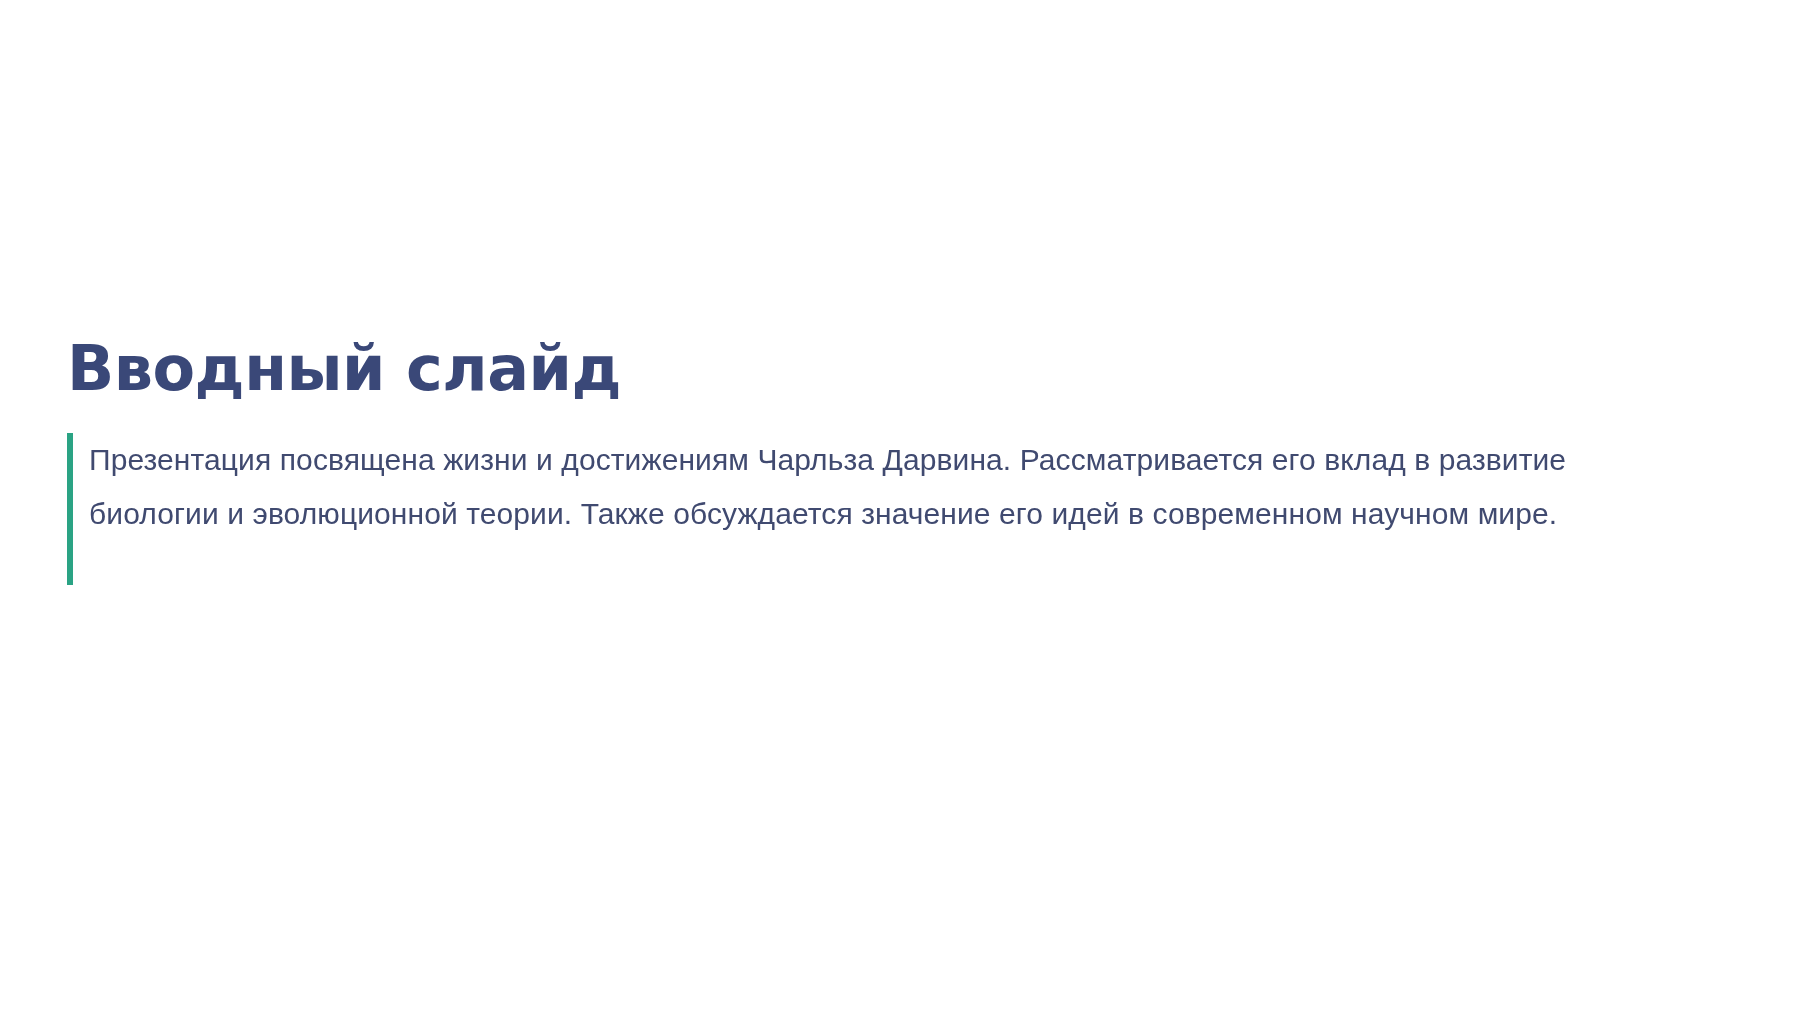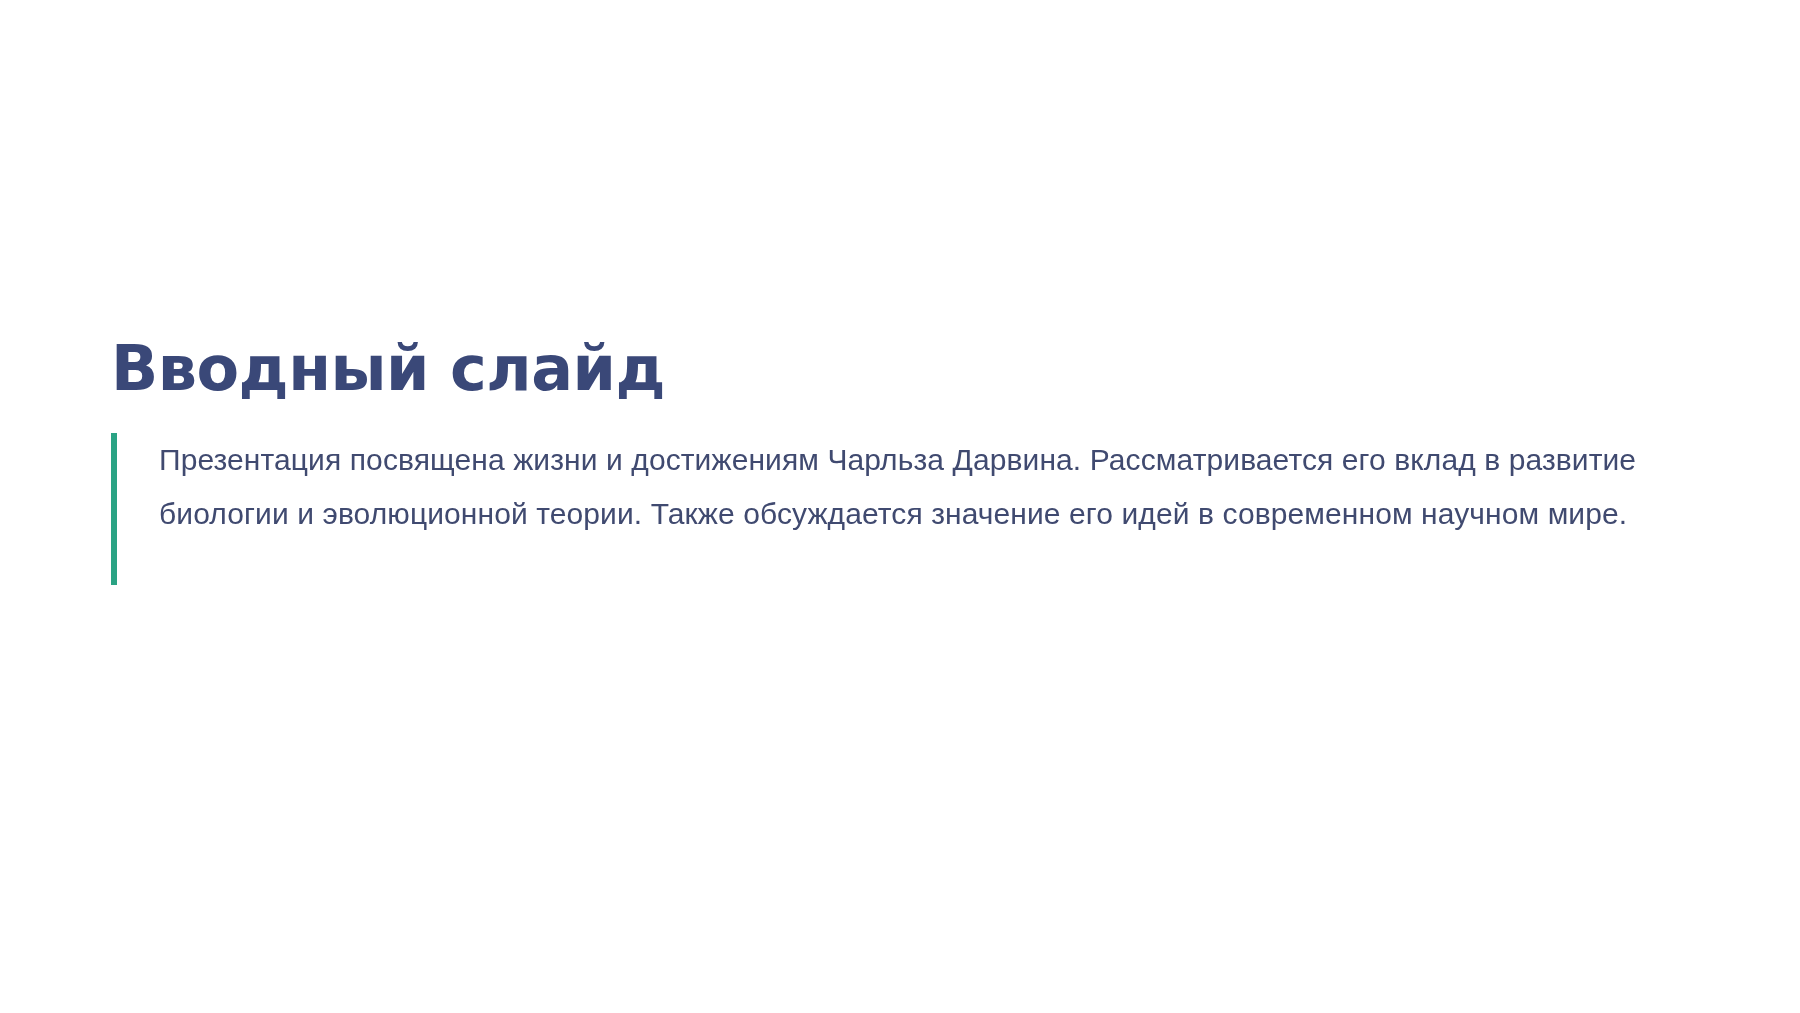--- a/index.html
+++ b/index.html
@@ -22,39 +22,38 @@
     height: 1013px;
     background: #ffffff;
     box-sizing: border-box;
   }
 
   .slide-content {
     position: absolute;
     left: 67px;
     top: 330px;
     width: 1680px;
-    margin-left: 44px;
   }
 
   .slide-title {
     margin: 0;
     padding: 0;
     font-family: "DejaVu Sans", "Liberation Sans", sans-serif;
     font-size: 62px;
     font-weight: 700;
     line-height: 78px;
     letter-spacing: -0.5px;
     color: #3a4878;
     white-space: nowrap;
   }
 
   .body-block {
     position: relative;
     margin-top: 25px;
-    padding-left: 48px;
+    padding-left: 22px;
     min-height: 152px;
   }
 
   .accent-bar {
     position: absolute;
     left: 0;
     top: 0;
     width: 6px;
     height: 152px;
     background: #2aa384;

